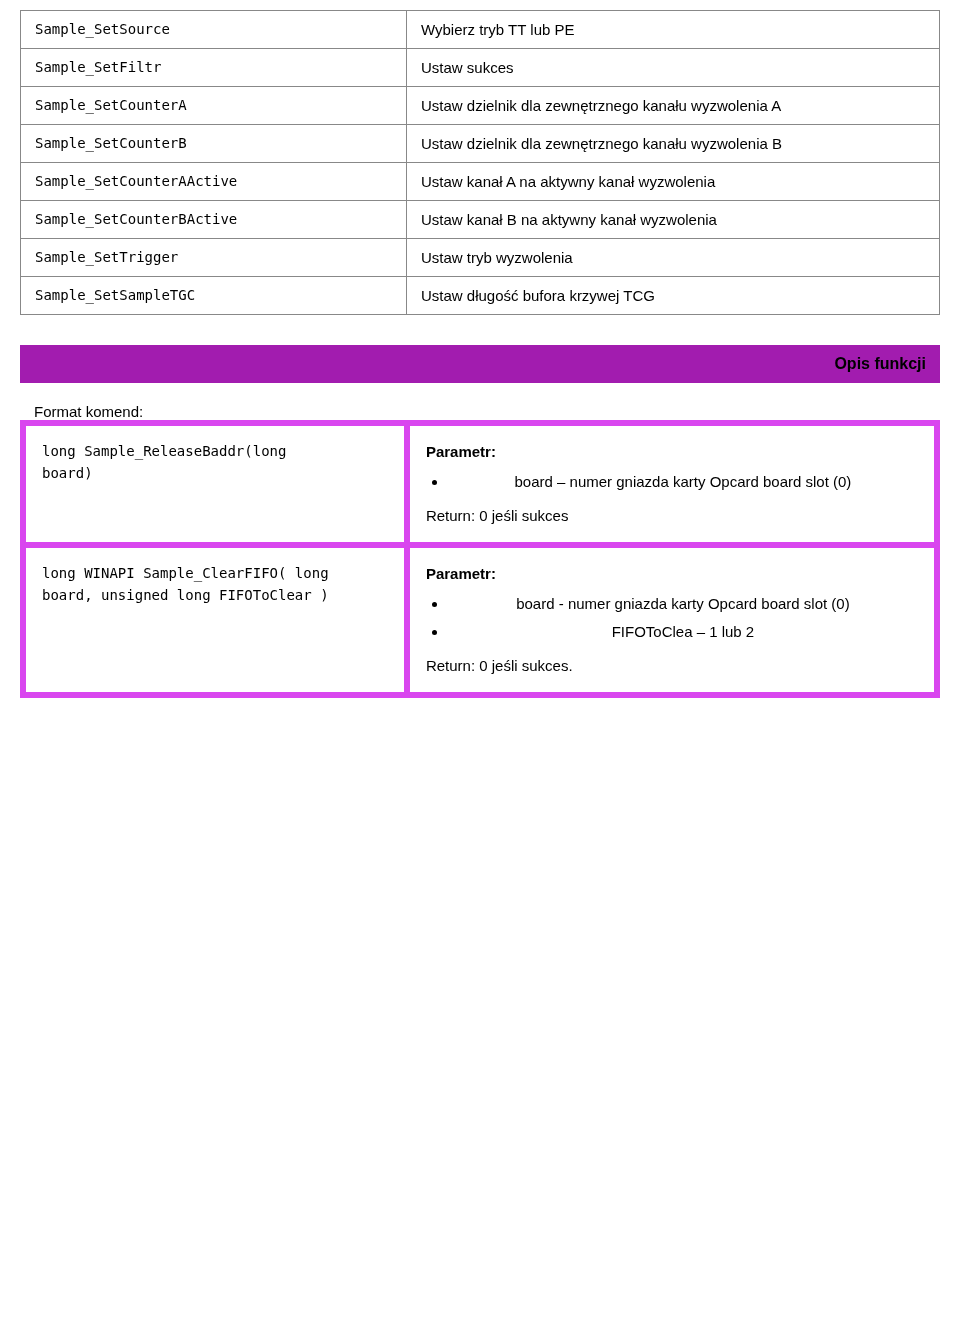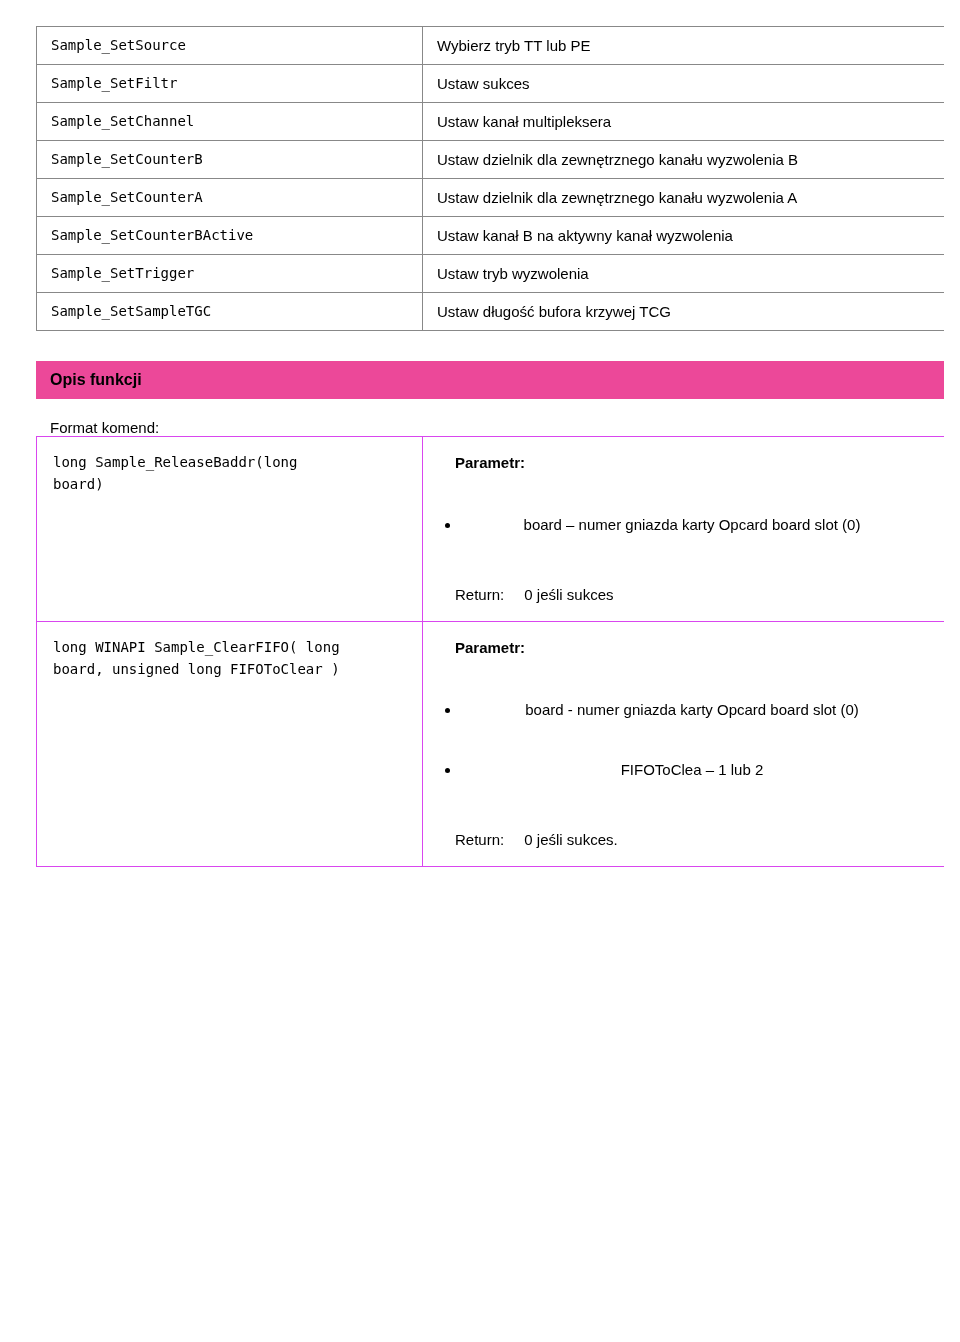--- a/index.html
+++ b/index.html
@@ -1,18 +1,18 @@
 <!DOCTYPE html>
 <html><head>
   <meta charset="utf-8">
   <style>
     * {
       box-sizing: border-box;
       margin: 0;
-      padding: 16px;
+      padding: 0;
     }
 
     body {
       font-family: Arial, sans-serif;
       font-size: 15px;
       background: #ffffff;
       color: #000000;
       padding: 0;
     }
 
@@ -41,41 +41,42 @@
       font-size: 14px;
     }
 
     .main-table td:last-child {
       width: 58%;
       margin-left: 18px;
     }
 
     
     .section-heading {
-      background-color: #ec4899;
+      background-color: #a21caf;
       padding: 10px 14px;
       font-size: 16px;
       font-weight: bold;
       margin-bottom: 20px;
+      text-align: right;
     }
 
     .format-label {
       padding: 0 14px;
       margin-bottom: 0;
       font-size: 15px;
     }
 
     
     .func-table {
       width: 100%;
       border-collapse: collapse;
     }
 
     .func-table td {
-      border: 1px solid #d946ef;
+      border: 6px solid #d946ef;
       padding: 14px 16px;
       vertical-align: top;
     }
 
     .func-table td:first-child {
       width: 42%;
       font-family: monospace;
       font-size: 14px;
       line-height: 1.6;
     }
@@ -114,30 +115,30 @@
     <tbody id="main-table-body">
     <tr>
           <td>Sample_SetSource</td>
           <td>Wybierz tryb TT lub PE</td>
         </tr>
         <tr>
           <td>Sample_SetFiltr</td>
           <td>Ustaw sukces</td>
         </tr>
         <tr>
-          <td>Sample_SetChannel</td>
-          <td>Ustaw kanał multipleksera</td>
+          <td>Sample_SetCounterA</td>
+          <td>Ustaw dzielnik dla zewnętrznego kanału wyzwolenia A</td>
         </tr>
         <tr>
           <td>Sample_SetCounterB</td>
           <td>Ustaw dzielnik dla zewnętrznego kanału wyzwolenia B</td>
         </tr>
         <tr>
-          <td>Sample_SetCounterA</td>
-          <td>Ustaw dzielnik dla zewnętrznego kanału wyzwolenia A</td>
+          <td>Sample_SetCounterAActive</td>
+          <td>Ustaw kanał A na aktywny kanał wyzwolenia</td>
         </tr>
         <tr>
           <td>Sample_SetCounterBActive</td>
           <td>Ustaw kanał B na aktywny kanał wyzwolenia</td>
         </tr>
         <tr>
           <td>Sample_SetTrigger</td>
           <td>Ustaw tryb wyzwolenia</td>
         </tr>
         <tr>

